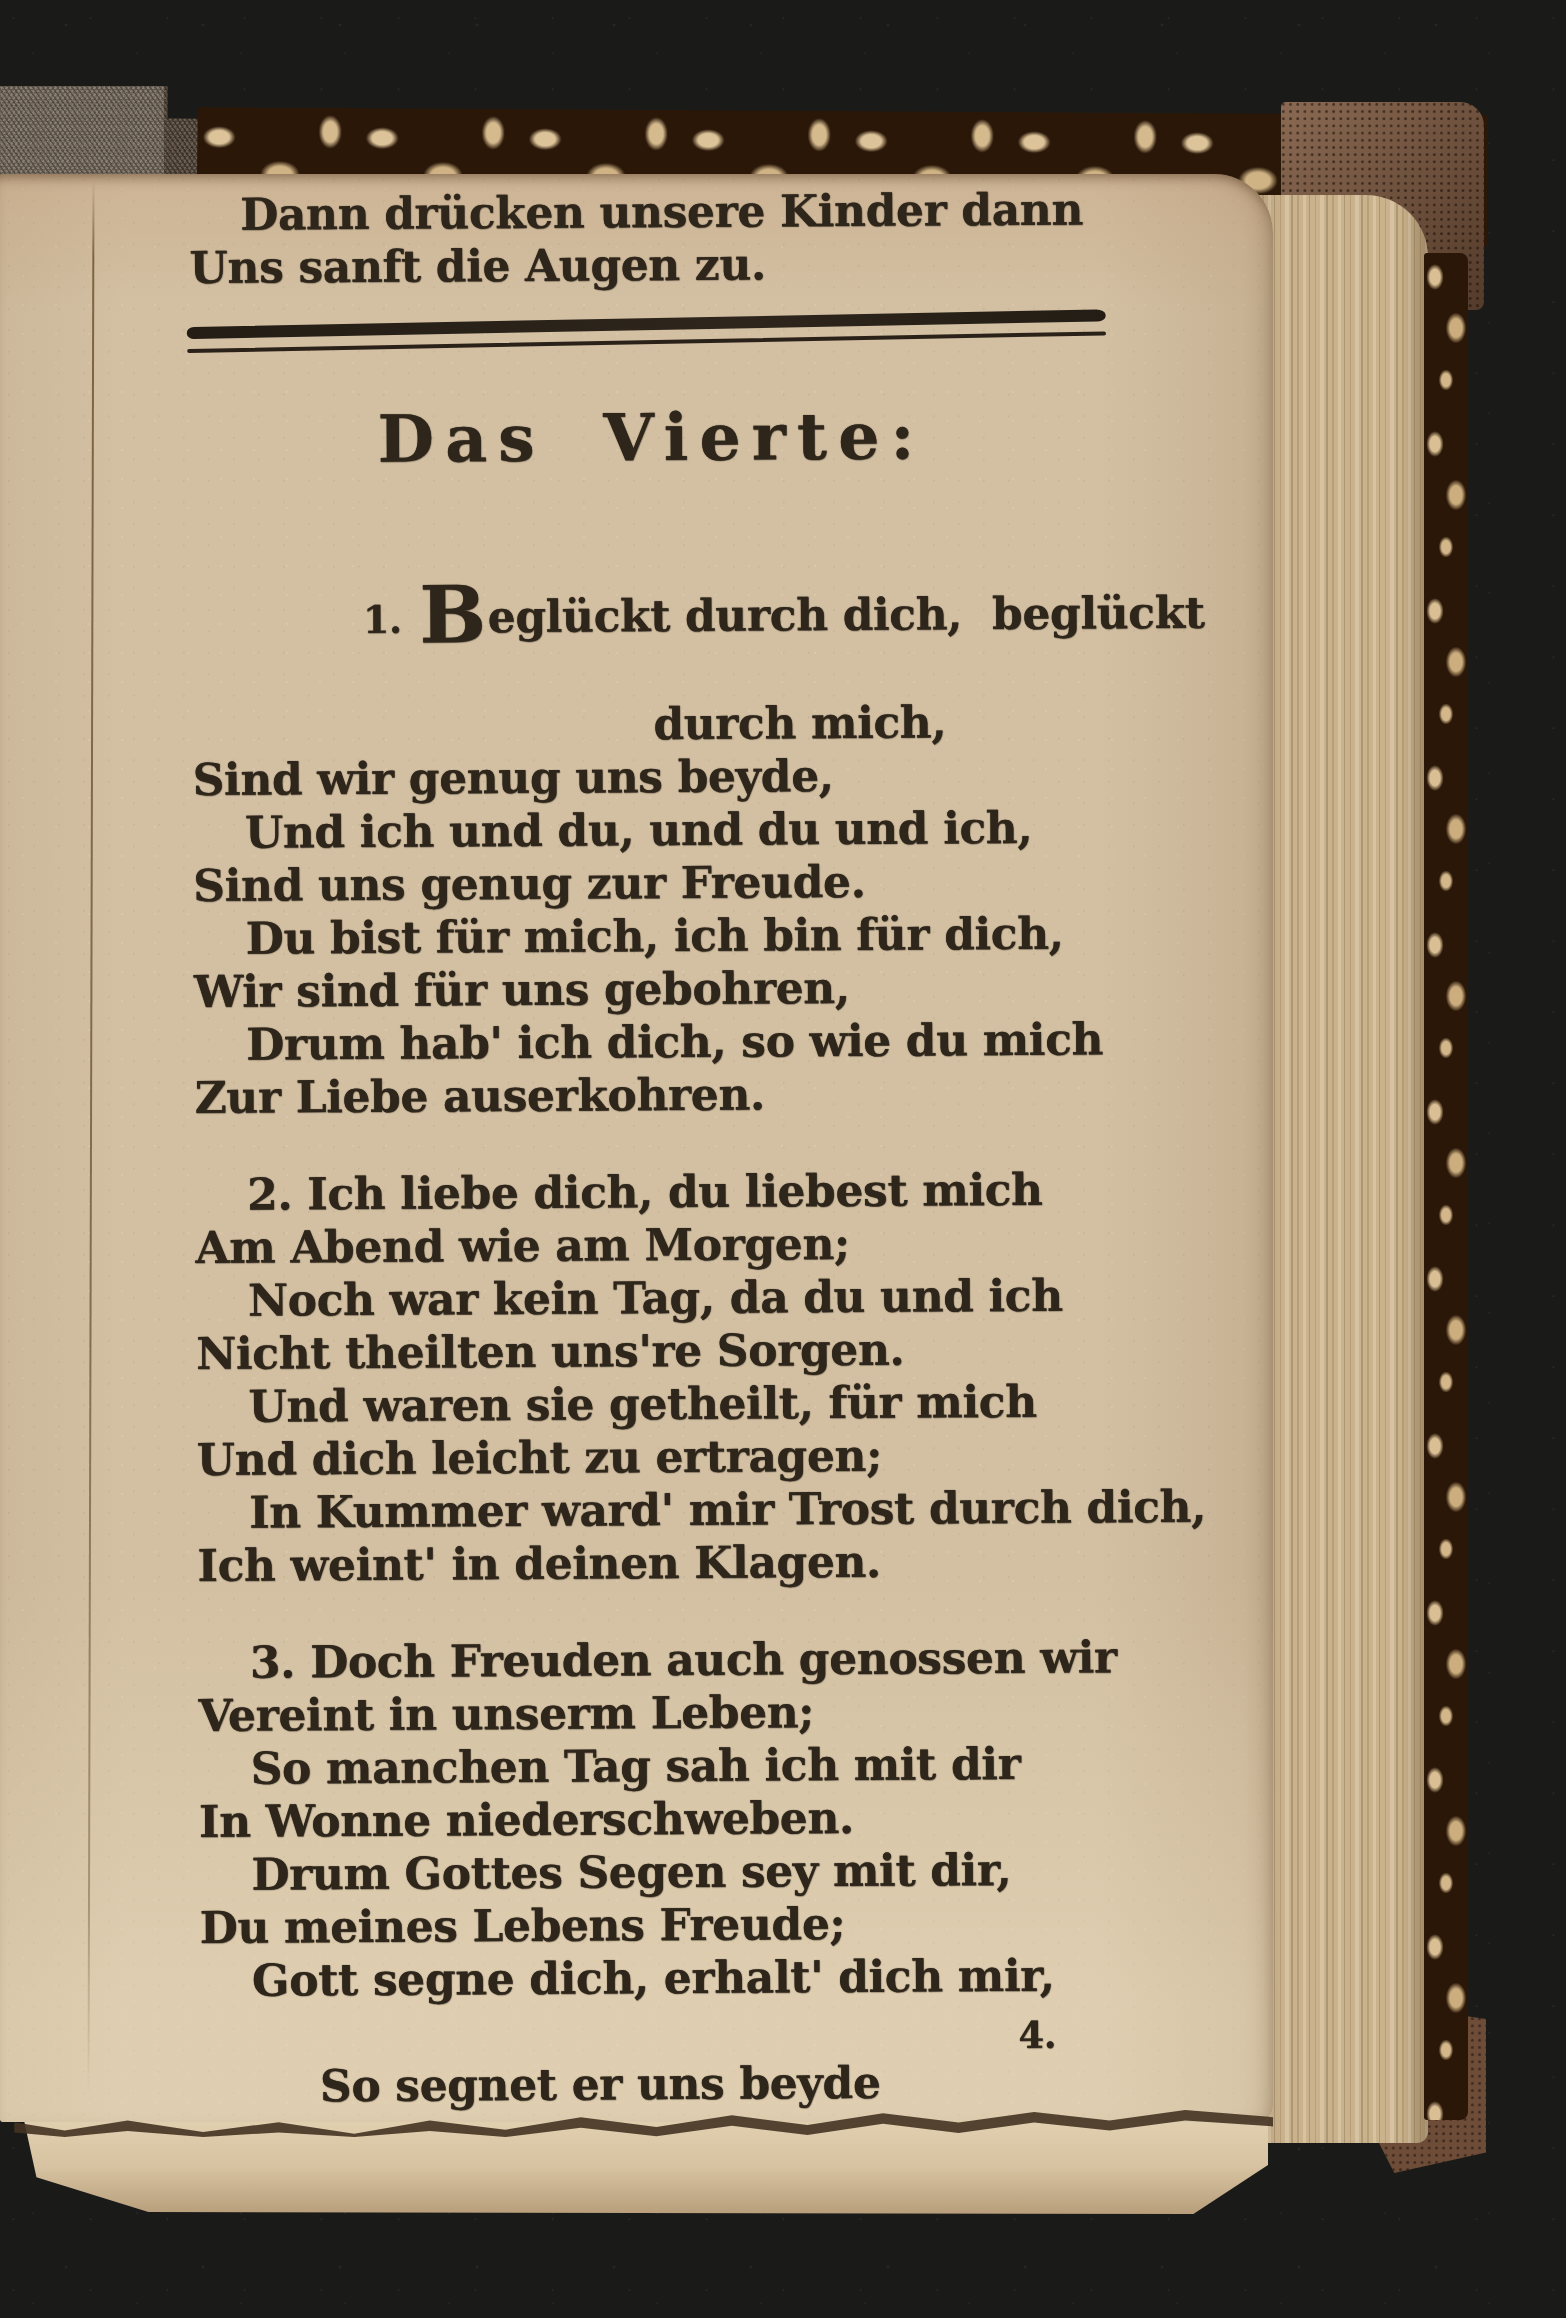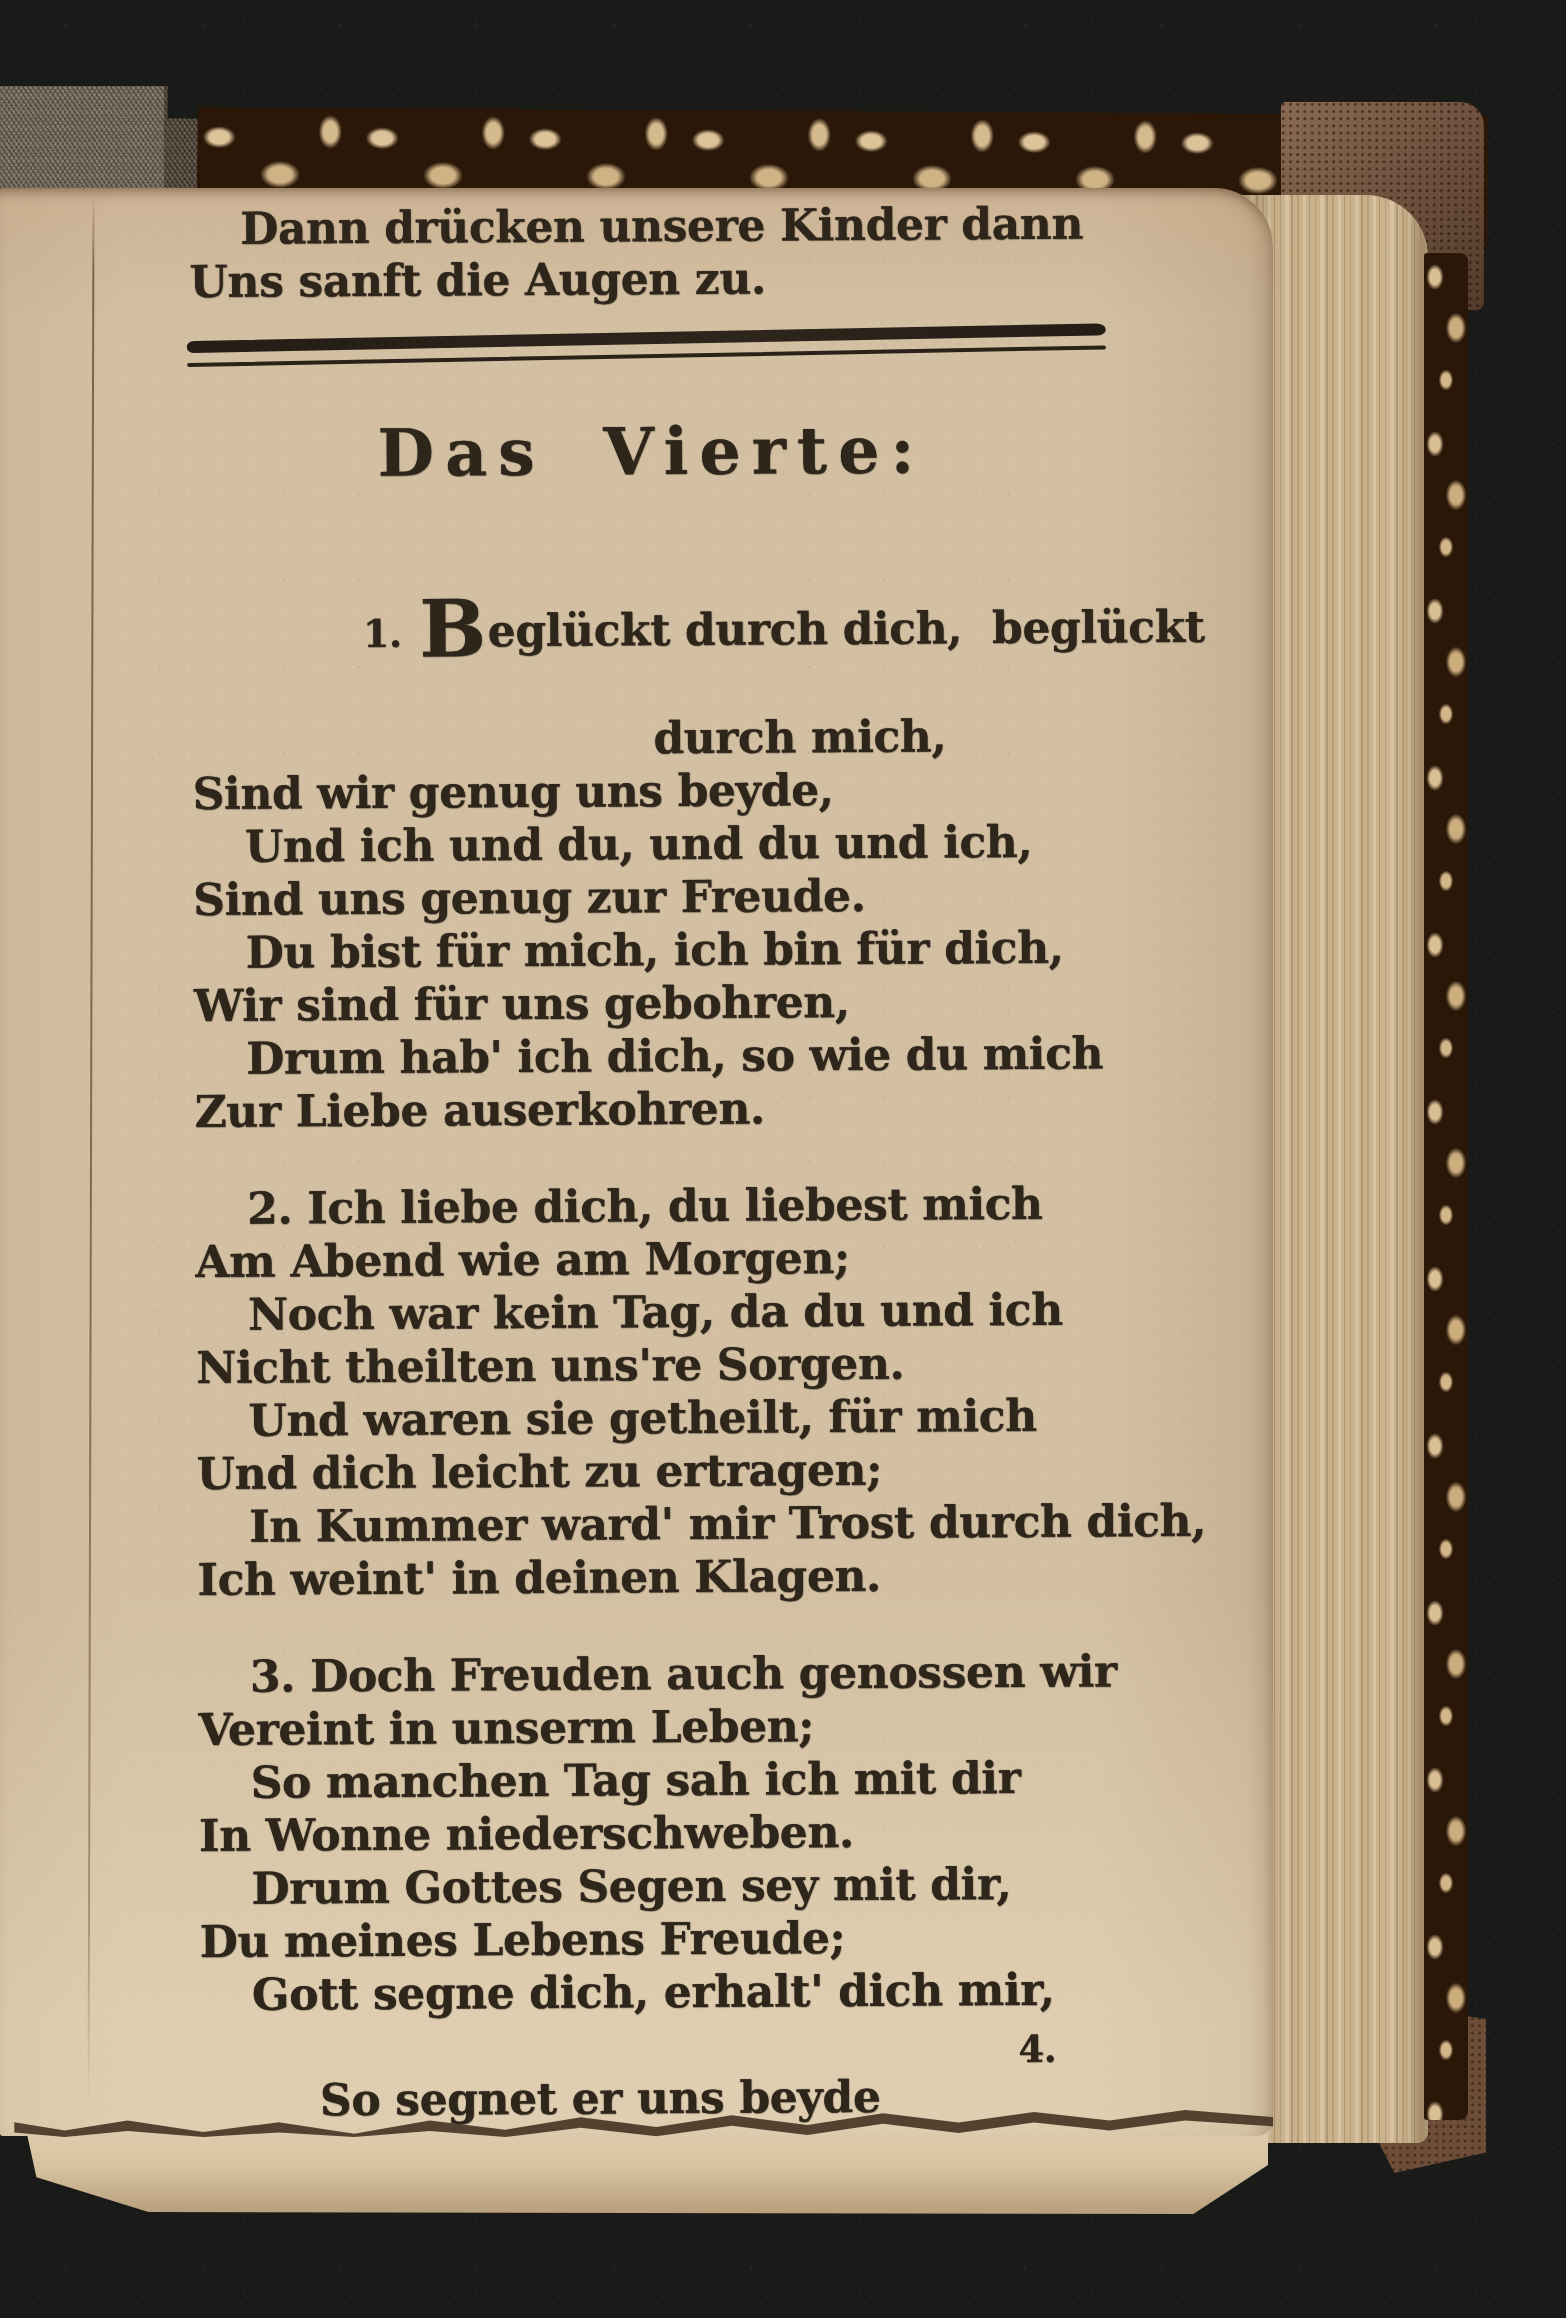--- a/index.html
+++ b/index.html
@@ -67,21 +67,21 @@
   .cover-right{
     position:absolute;left:1424px;top:253px;width:44px;height:1867px;z-index:4;
     background-color:#2a1708;
     background-image:
       radial-gradient(ellipse 12.7px 19px at 11px 24px, #d9bf93 0 40%, rgba(217,191,147,0) 68%),
       radial-gradient(ellipse 16px 24px at 32px 75px, #ccae7e 0 38%, rgba(204,174,126,0) 64%),
       radial-gradient(ellipse 11px 16px at 22px 127px, #d3b78a 0 40%, rgba(211,183,138,0) 66%);
     background-size:44px 167px;border-radius:3.2px 8px 8px 3.2px;
   }
   .page{
-    position:absolute;left:0;top:188px;width:1273px;height:1948px;z-index:5;
+    position:absolute;left:0;top:174px;width:1273px;height:1948px;z-index:5;
     background-color:#d3c0a3;
     background-image:
       linear-gradient(180deg, rgba(190,150,115,.30), rgba(0,0,0,0) 7%, rgba(0,0,0,0) 72%, rgba(240,226,196,.40) 94%),
       linear-gradient(90deg, rgba(140,110,75,.10) 0, rgba(0,0,0,0) 10%, rgba(0,0,0,0) 86%, rgba(150,120,85,.22) 100%),
       radial-gradient(circle 0.8px at 8.7px 5.6px, rgba(110,85,55,.10) 0 0.8px, transparent 1.2px),
       radial-gradient(circle 0.8px at 23px 15px, rgba(255,250,235,.12) 0 0.8px, transparent 1.2px);
     background-size:100% 100%,100% 100%,25px 21.5px,33px 29px;
     border-radius:2.4px 59px 16px 2.4px;
     box-shadow: inset 0 11px 14.3px -9.5px rgba(70,42,18,.6), inset -20.7px 0 27px -22px rgba(90,60,30,.5);
   }

